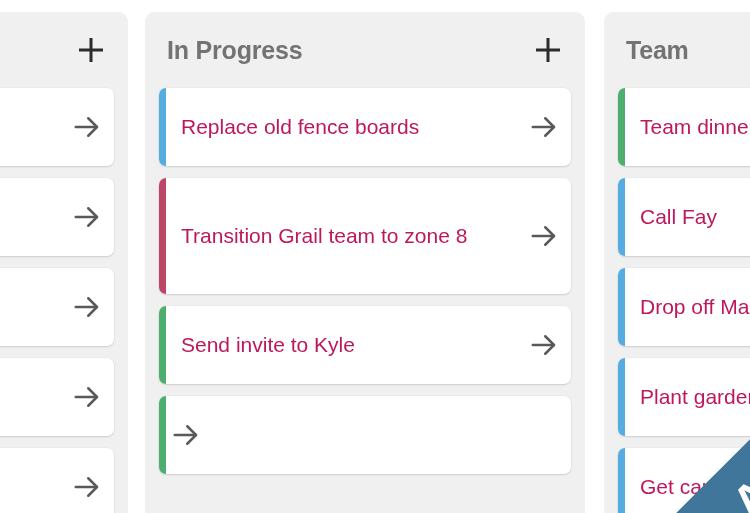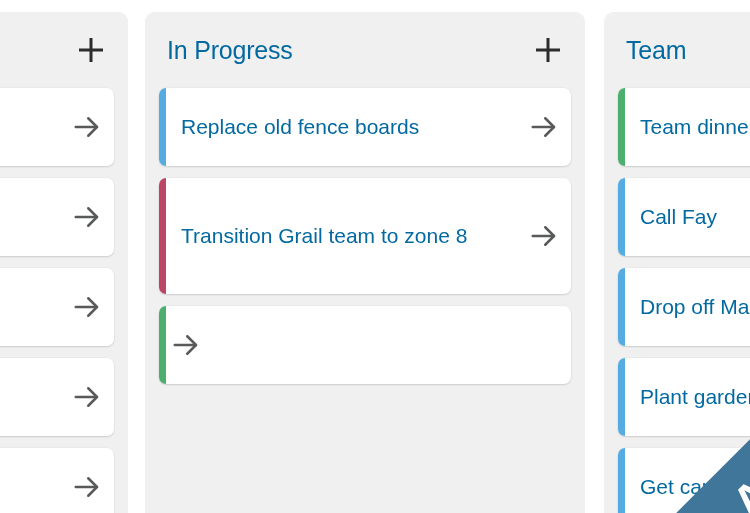--- a/index.html
+++ b/index.html
@@ -37,22 +37,22 @@
     position: relative;
     height: 76px;
     display: flex;
     align-items: center;
     padding: 0 22px;
     background: #f0f0f0;
   }
 
   .col-title {
     font-size: 25px;
-    font-weight: normal;
-    color: #0369a1;
+    font-weight: bold;
+    color: #737373;
     letter-spacing: -0.2px;
     white-space: nowrap;
     text-align: right;
   }
 
   .col-add {
     margin-left: auto;
     width: 30px;
     height: 30px;
     position: relative;
@@ -97,21 +97,21 @@
     position: absolute;
     left: 0; top: 0; bottom: 0;
     width: 7px;
   }
 
   .card-text {
     flex: 1 1 auto;
     padding: 10px 10px 10px 22px;
     font-size: 21px;
     line-height: 1.72;
-    color: #0369a1;
+    color: #be185d;
   }
 
   .card-arrow {
     flex: 0 0 auto;
     width: 54px;
     display: flex;
     align-items: center;
     justify-content: center;
     color: #58595b;
     cursor: pointer;
@@ -241,20 +241,30 @@
         <div class="card-accent" style="background:#bd4566"></div>
         <div class="card-text">Transition Grail team to zone 8</div>
         <div class="card-arrow">
           <svg width="30" height="30" viewBox="0 0 24 24" fill="none" stroke="currentColor" stroke-width="2" stroke-linecap="round" stroke-linejoin="round">
               <line x1="3" y1="12" x2="20" y2="12"></line>
               <polyline points="13 5 20 12 13 19"></polyline>
             </svg>
         </div>
       </div>
 
+      <div class="card">
+        <div class="card-accent" style="background:#4caf6e"></div>
+        <div class="card-text">Send invite to Kyle</div>
+        <div class="card-arrow">
+          <svg width="30" height="30" viewBox="0 0 24 24" fill="none" stroke="currentColor" stroke-width="2" stroke-linecap="round" stroke-linejoin="round">
+              <line x1="3" y1="12" x2="20" y2="12"></line>
+              <polyline points="13 5 20 12 13 19"></polyline>
+            </svg>
+        </div>
+      </div>
 
       <div class="card">
         <div class="card-accent" style="background:#4caf6e"></div>
 
         <div class="card-arrow">
           <svg width="30" height="30" viewBox="0 0 24 24" fill="none" stroke="currentColor" stroke-width="2" stroke-linecap="round" stroke-linejoin="round">
               <line x1="3" y1="12" x2="20" y2="12"></line>
               <polyline points="13 5 20 12 13 19"></polyline>
             </svg>
         </div>

